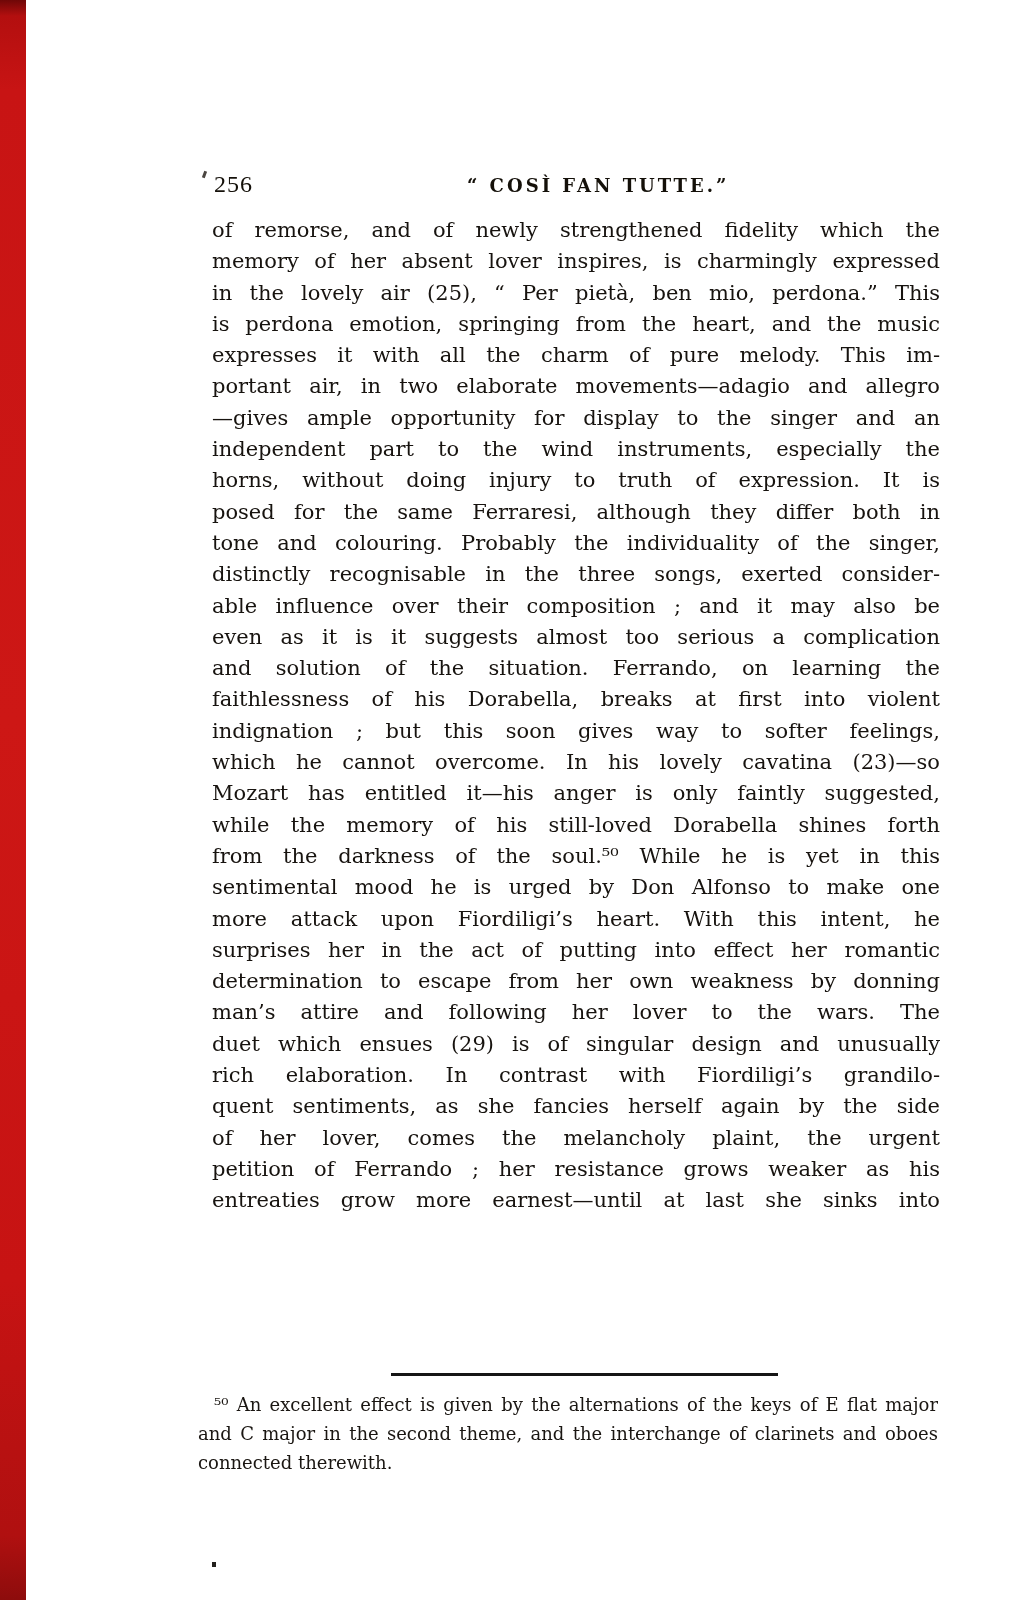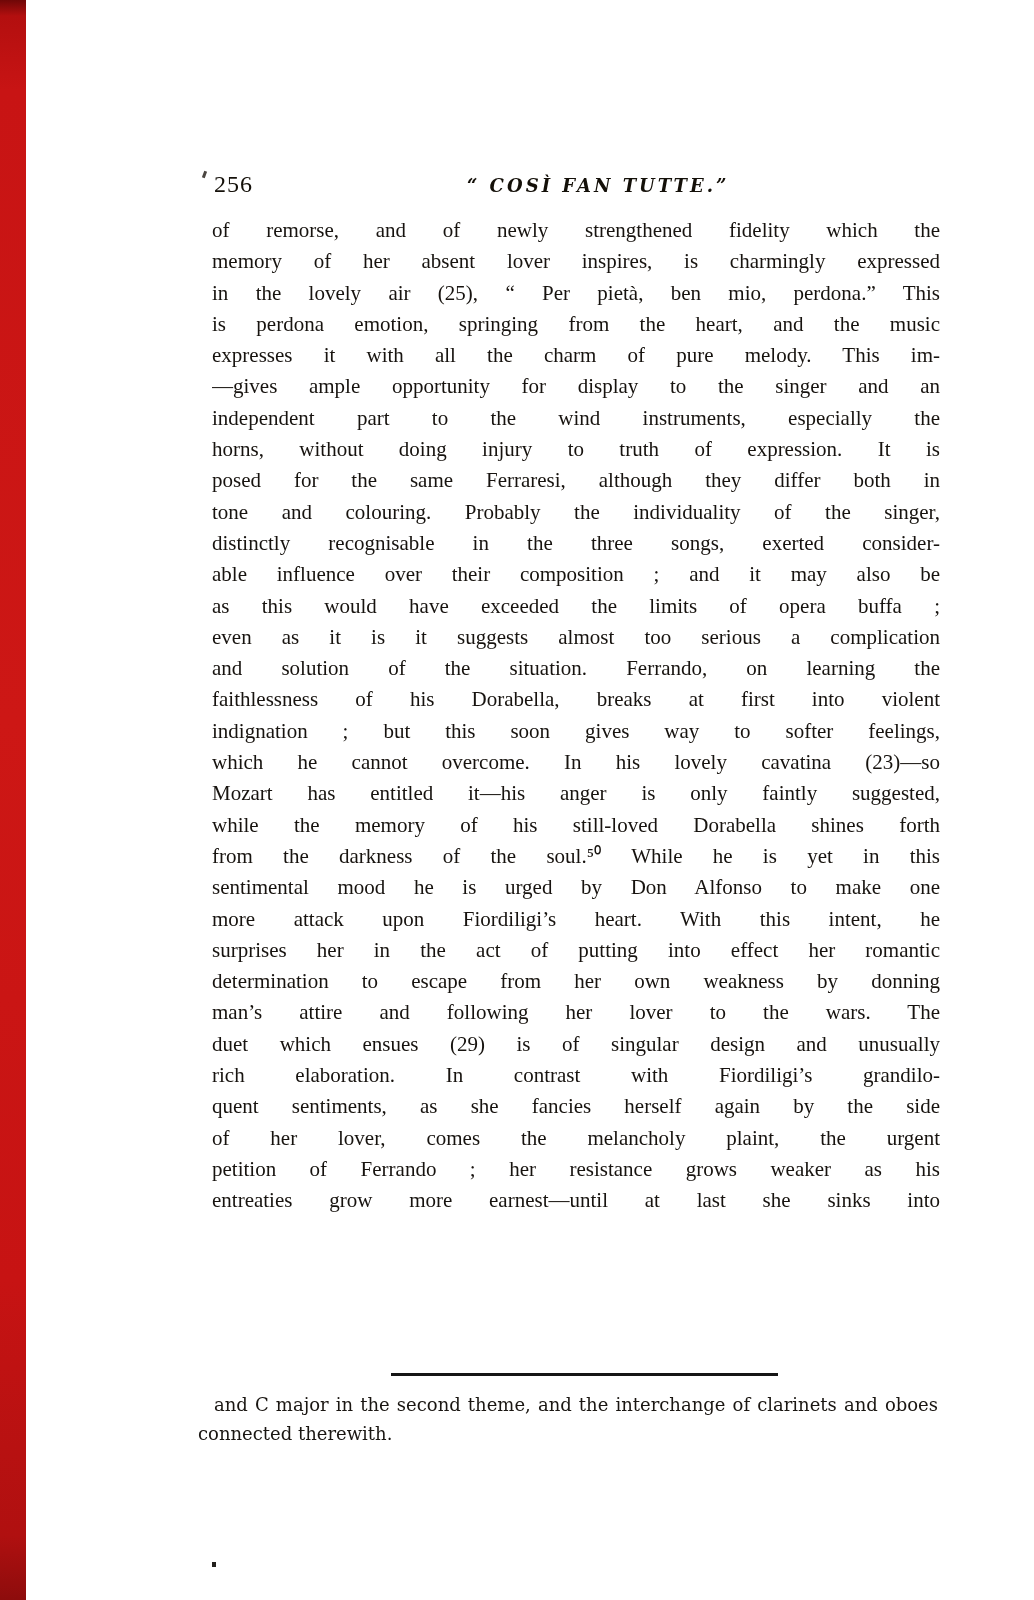--- a/index.html
+++ b/index.html
@@ -21,33 +21,32 @@
       #cd1715 45%, #c71313 80%, #b01010 96%, #8d0c0c 100%);
   }
 
   .pagenum {
     position: absolute; left: 214px; top: 171px;
     font-size: 24px; letter-spacing: 1px; color: #141009; font-family: Liberation Serif, serif;
   }
   .running-title {
     position: absolute; left: 467px; top: 175px;
     font-size: 18px; font-weight: 700; letter-spacing: 3px;
-    color: #141009; white-space: nowrap; font-style: italic;
+    color: #141009; white-space: nowrap;
   }
 
   .body-block {
     position: absolute; left: 212px; top: 215px; width: 728px;
   }
   .bline {
     height: 31.3px; line-height: 31.3px;
     font-size: 21px;
     text-align: justify; text-align-last: justify; text-justify: inter-word;
     white-space: normal; overflow: hidden;
     color: #17130f;
-    font-family: Liberation Serif, serif;
   }
 
   .fnrule {
     position: absolute; left: 391px; top: 1373px;
     width: 387px; height: 3px; background: #151515;
   }
 
   .footnote-block {
     position: absolute; left: 198px; top: 1390px; width: 740px;
   }
@@ -83,28 +82,28 @@
   <div class="pagenum">256</div>
 
   <div class="running-title">“ COSÌ FAN TUTTE.”</div>
 
   <div class="body-block">
       <div class="bline">of remorse, and of newly strengthened fidelity which the</div>
       <div class="bline">memory of her absent lover inspires, is charmingly expressed</div>
       <div class="bline">in the lovely air (25), “ Per pietà, ben mio, perdona.”  This</div>
       <div class="bline">is perdona emotion, springing from the heart, and the music</div>
       <div class="bline">expresses it with all the charm of pure melody.  This im-</div>
+      <div class="bline">portant air, in two elaborate movements—adagio and allegro</div>
       <div class="bline">—gives ample opportunity for display to the singer and an</div>
       <div class="bline">independent part to the wind instruments, especially the</div>
       <div class="bline">horns, without doing injury to truth of expression.  It is</div>
       <div class="bline">posed for the same Ferraresi, although they differ both in</div>
       <div class="bline">tone and colouring.  Probably the individuality of the singer,</div>
       <div class="bline">distinctly recognisable in the three songs, exerted consider-</div>
       <div class="bline">able influence over their composition ; and it may also be</div>
-      <div class="bline">as this would have exceeded the limits of opera buffa ;</div>
       <div class="bline">even as it is it suggests almost too serious a complication</div>
       <div class="bline">and solution of the situation.  Ferrando, on learning the</div>
       <div class="bline">faithlessness of his Dorabella, breaks at first into violent</div>
       <div class="bline">indignation ; but this soon gives way to softer feelings,</div>
       <div class="bline">which he cannot overcome.  In his lovely cavatina (23)—so</div>
       <div class="bline">Mozart has entitled it—his anger is only faintly suggested,</div>
       <div class="bline">while the memory of his still-loved Dorabella shines forth</div>
       <div class="bline">from the darkness of the soul.⁵⁰  While he is yet in this</div>
       <div class="bline">sentimental mood he is urged by Don Alfonso to make one</div>
       <div class="bline">more attack upon Fiordiligi’s heart.  With this intent, he</div>
@@ -115,19 +114,20 @@
       <div class="bline">rich elaboration.  In contrast with Fiordiligi’s grandilo-</div>
       <div class="bline">quent sentiments, as she fancies herself again by the side</div>
       <div class="bline">of her lover, comes the melancholy plaint, the urgent</div>
       <div class="bline">petition of Ferrando ; her resistance grows weaker as his</div>
       <div class="bline">entreaties grow more earnest—until at last she sinks into</div>
     </div>
 
   <div class="fnrule"></div>
 
   <div class="footnote-block">
+      <div class="fline">⁵⁰ An excellent effect is given by the alternations of the keys of E flat major</div>
       <div class="fline">and C major in the second theme, and the interchange of clarinets and oboes</div>
       <div class="fline">connected therewith.</div>
     </div>
 
   <div class="speck-bottom"></div>
 
 </div>
 
 </body></html>

